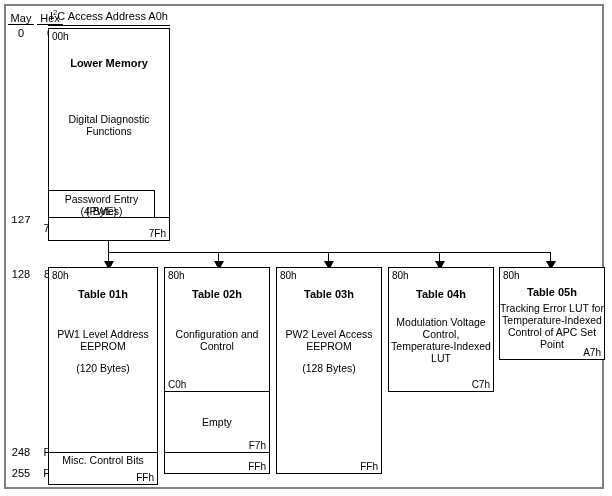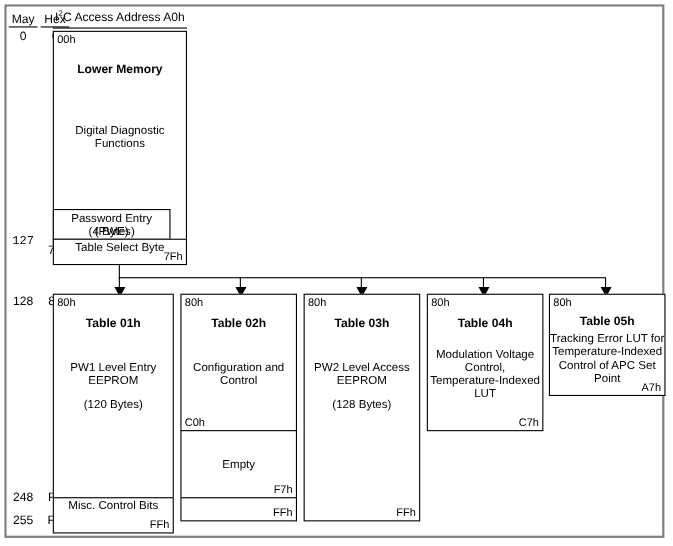--- a/index.html
+++ b/index.html
@@ -146,21 +146,20 @@
     <div class="ctr" style="top:84px;">Digital Diagnostic</div>
     <div class="ctr" style="top:96px;">Functions</div>
   </div>
 
   <div class="box" style="left:48px; top:190px; width:107px; height:28px;">
     <div class="ctr" style="top:2px;">Password Entry (PWE)</div>
     <div class="ctr" style="top:14px;">(4 Bytes)</div>
   </div>
 
   <div class="box" style="left:48px; top:217px; width:122px; height:24px;">
-    <div class="ctr" style="top:1px;">Table Select Byte</div>
     <div class="addr-br">7Fh</div>
   </div>
 
   <div class="vline" style="left:108px; top:241px; height:12px;"></div>
 
   <div class="hline" style="left:108px; top:252px; width:442px;"></div>
 
   <div class="vline" style="left:108px; top:252px; height:12px;"></div>
   <div class="arrow-head" style="left:104px; top:261px;"></div>
 
@@ -172,21 +171,21 @@
 
   <div class="vline" style="left:439px; top:252px; height:12px;"></div>
   <div class="arrow-head" style="left:435px; top:261px;"></div>
 
   <div class="vline" style="left:550px; top:252px; height:12px;"></div>
   <div class="arrow-head" style="left:546px; top:261px;"></div>
 
   <div class="box" style="left:48px; top:267px; width:110px; height:186px;">
     <div class="addr-tl">80h</div>
     <div class="ctr bold" style="top:20px;">Table 01h</div>
-    <div class="ctr" style="top:60px;">PW1 Level Entry</div>
+    <div class="ctr" style="top:60px;">PW1 Level Address</div>
     <div class="ctr" style="top:72px;">EEPROM</div>
     <div class="ctr" style="top:94px;">(120 Bytes)</div>
   </div>
   <div class="box" style="left:48px; top:452px; width:110px; height:33px;">
     <div class="ctr" style="top:1px;">Misc. Control Bits</div>
     <div class="addr-br">FFh</div>
   </div>
 
   <div class="box" style="left:164px; top:267px; width:106px; height:125px;">
     <div class="addr-tl">80h</div>

